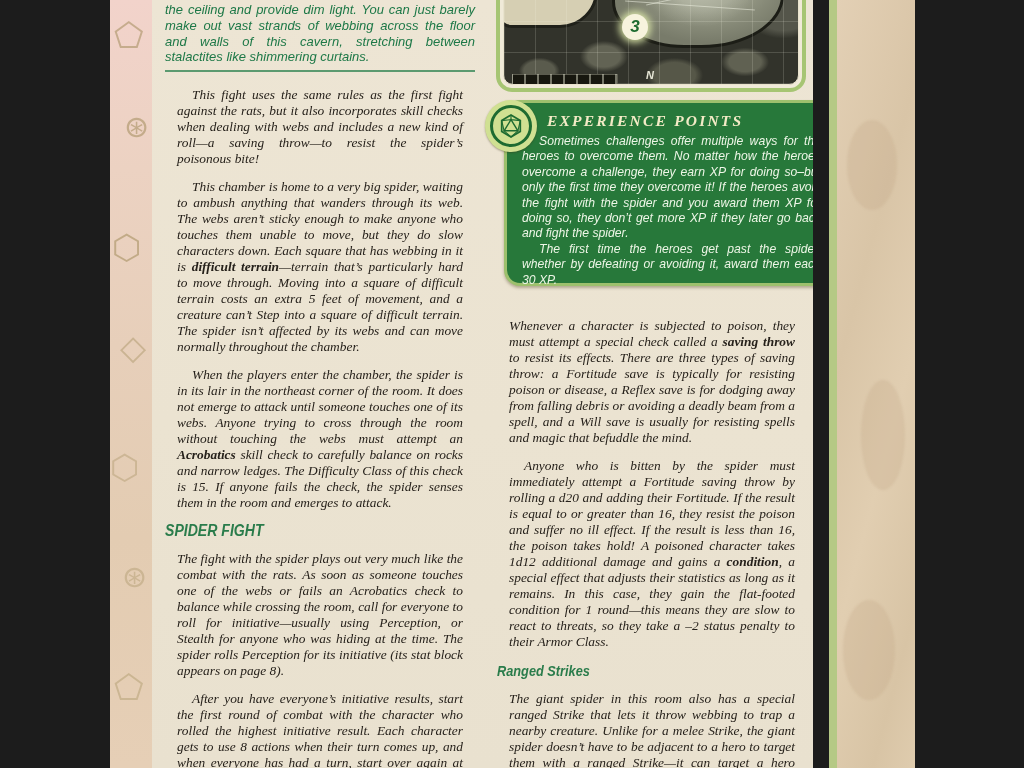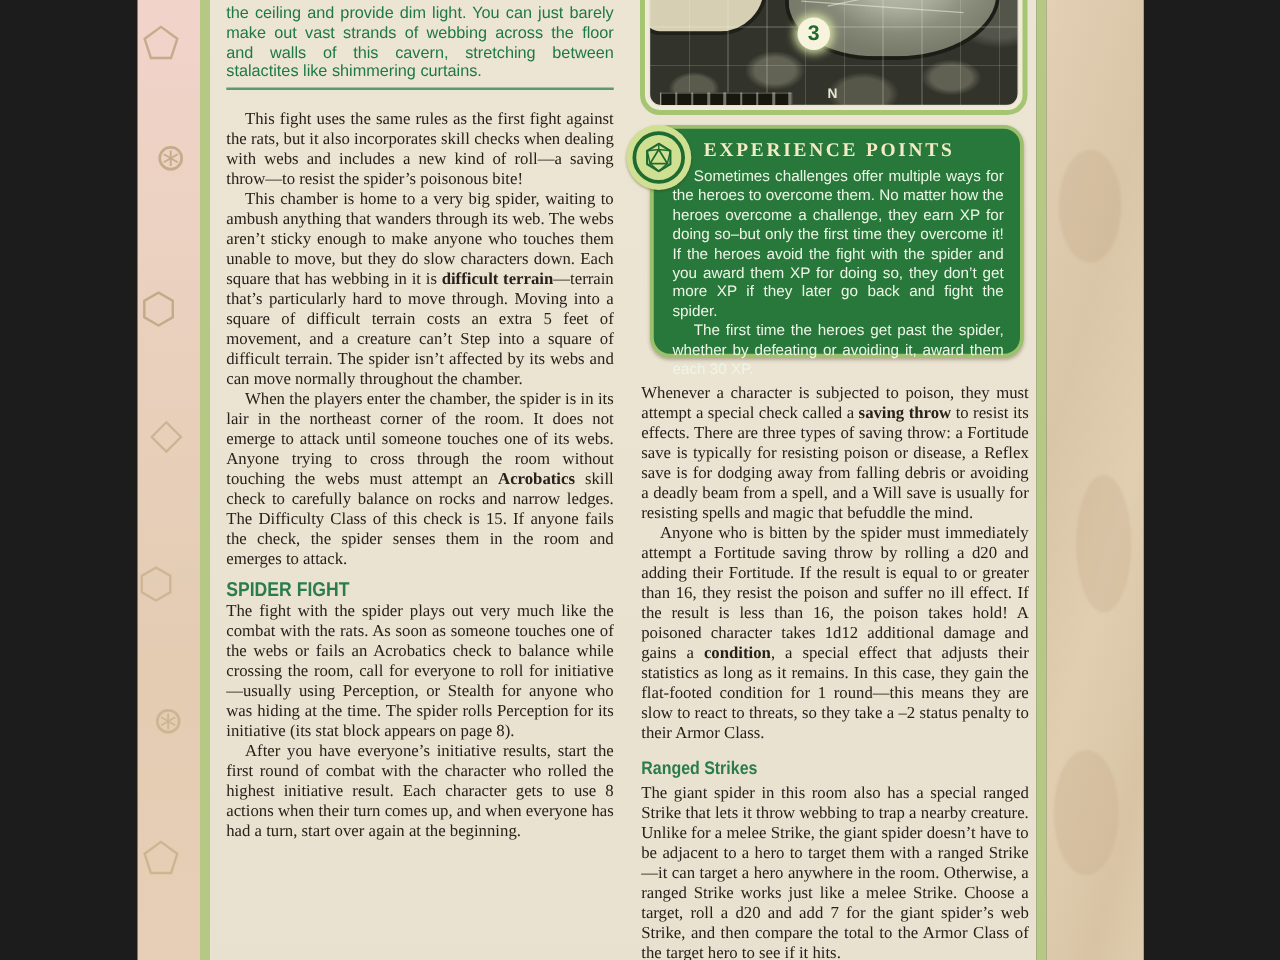--- a/index.html
+++ b/index.html
@@ -16,29 +16,29 @@
   .glyph{position:absolute;color:rgba(150,130,75,.48);font-family:"DejaVu Sans",sans-serif;
     font-size:34px;line-height:34px;}
   .mr-blotch{position:absolute;border-radius:50%;background:rgba(190,165,130,.25);filter:blur(1px);}
 
   
   .edge{position:absolute;top:0;height:768px;width:8px;background:#b5c985;}
   .edge-left{left:160px;}
   .edge-right{left:829px;}
 
   
-  .page{position:absolute;left:168px;top:0;width:661px;height:768px;overflow:hidden;
-    background:linear-gradient(180deg,#ede5d4 0%,#ebe3d1 55%,#e9e1cf 100%);}
+  .page{position:absolute;left:152px;top:0;width:661px;height:768px;overflow:hidden;
+    background:linear-gradient(180deg,#ede5d4 0%,#ebe3d1 55%,#e9e1cf 100%);font-style:italic;}
 
   
   .col{position:absolute;width:310px;font-size:13.4px;line-height:16px;color:#26211b;
     text-align:justify;}
   .col-left{left:13px;top:2px;}
   .col-right-text{left:345px;top:306px;}
-  .para{margin:0;text-indent:15px;}
+  .para{margin:12px;text-indent:15px;}
   .para.noindent{text-indent:0;}
   .b{font-weight:bold;}
 
   .readaloud{font-family:"Liberation Sans",sans-serif;font-size:13px;line-height:15.8px;
     color:#1d7847;text-align:justify;}
   .readaloud-rule{height:2px;background:#5b9a70;margin-top:5px;}
   .after-rule{margin-top:15px;}
 
   .h-major,.h-minor{margin:0;color:#2a7c4b;font-family:"Liberation Sans",sans-serif;
     font-weight:bold;text-align:left;}
@@ -77,21 +77,21 @@
     font-family:"Liberation Sans",sans-serif;font-weight:bold;font-size:17px;line-height:26px;
     text-align:center;}
   .badge3{left:118px;top:40px;}
   .scalebar{position:absolute;left:8px;top:100px;width:104px;height:9px;background:#17170f;
     border:1px solid rgba(220,220,200,.35);
     background-image:repeating-linear-gradient(90deg, transparent 0 11px, rgba(215,215,195,.5) 11px 13px);}
   .compass{position:absolute;left:142px;top:95px;color:#e6e6d6;font-family:"Liberation Sans",sans-serif;
     font-weight:bold;font-size:11px;}
 
   
-  .xp-box{position:absolute;left:352px;top:100px;width:299px;height:186px;box-sizing:border-box;
+  .xp-box{position:absolute;left:352px;top:100px;width:333px;height:186px;box-sizing:border-box;
     background:#27783a;border:3px solid #9dc06d;border-radius:16px;
     box-shadow:0 2px 3px rgba(70,60,25,.35);}
   .xp-badge{position:absolute;left:-22px;top:-3px;width:52px;height:52px;border-radius:50%;
     background:#d0e092;display:flex;align-items:center;justify-content:center;
     box-shadow:0 1px 2px rgba(60,50,20,.4);}
   .xp-badge-ring{width:42px;height:42px;border-radius:50%;border:3px solid #1e6b31;box-sizing:border-box;
     display:flex;align-items:center;justify-content:center;}
   .xp-title{margin:9px 10px 2px 40px;color:#f3ebc6;font-family:"Liberation Serif",serif;
     font-weight:bold;font-size:15.5px;letter-spacing:2.2px;}
   .xp-body{padding:2px 13px 8px 15px;}

